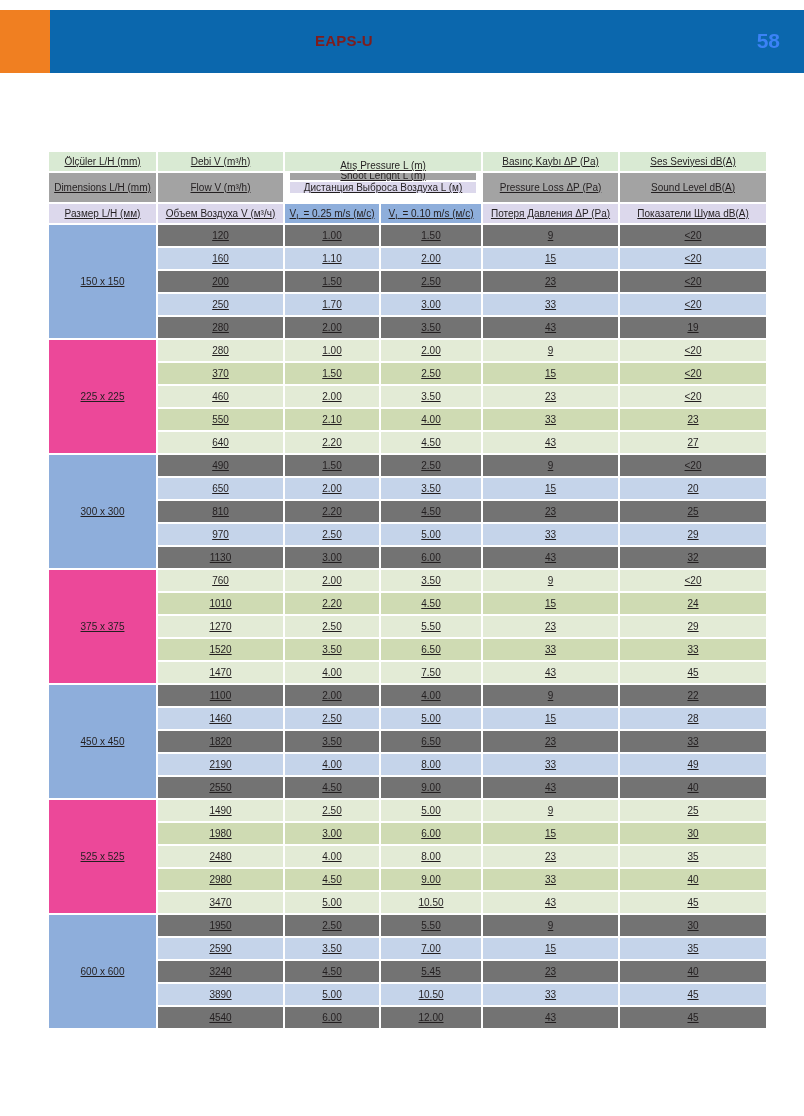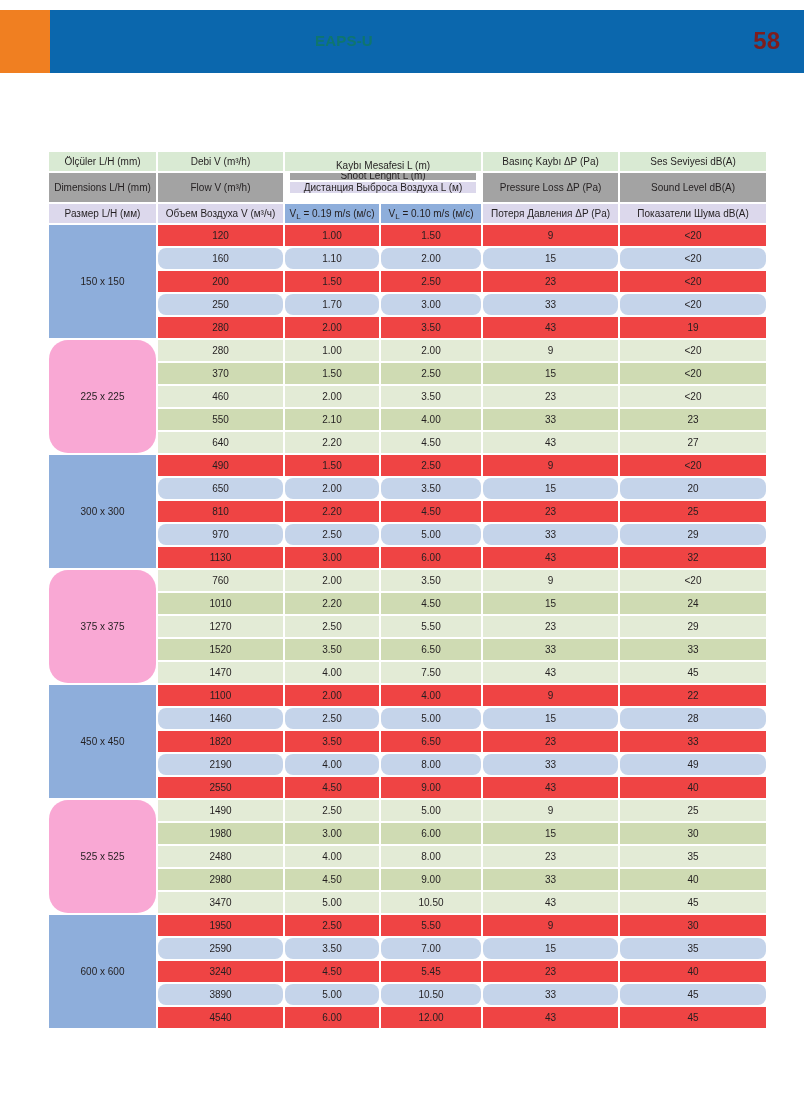--- a/index.html
+++ b/index.html
@@ -2,41 +2,41 @@
 <html><head>
 <meta charset="utf-8">
 <style>
   html, body { margin: 0; padding: 0; background: #ffffff; }
   body { width: 804px; height: 1116px; position: relative; overflow: hidden;
          font-family: "Liberation Sans", "DejaVu Sans", sans-serif; color: #231f20; }
 
   .top-bar { position: absolute; left: 0; top: 10px; width: 804px; height: 63px; background: #0b67ad; }
   .top-accent { position: absolute; left: 0; top: 10px; width: 50px; height: 63px; background: #f07f21; }
   .top-title { position: absolute; left: 315px; top: 10px; height: 63px; line-height: 62px;
-               color: #0f766e; font-weight: bold; font-size: 15px; letter-spacing: 0.2px; }
+               color: #7f1d1d; font-weight: bold; font-size: 15px; letter-spacing: 0.2px; }
   .page-num { position: absolute; right: 24px; top: 10px; height: 63px; line-height: 62px;
-              color: #7f1d1d; font-weight: bold; font-size: 24px; }
+              color: #3b82f6; font-weight: bold; font-size: 21px; }
 
   table.spec { position: absolute; left: 47px; top: 150px; width: 719px;
-               border-collapse: separate; border-spacing: 2px; table-layout: fixed; }
+               border-collapse: separate; border-spacing: 2px; table-layout: fixed; text-decoration: underline; }
   table.spec td { padding: 0; text-align: center; font-size: 10px; line-height: 12px;
                   white-space: nowrap; overflow: hidden; }
   .h-tr { background: #d9ead3; }
   .h-en { background: #a3a3a3; }
   .h-ru { background: #dcd8ec; }
   .h-sub { background: #8eaedb; }
   tr.hr1 td, tr.hr2 td, tr.hr3 td { height: 19px; }
 
   tr.drow td { height: 21px; }
-  .b-dark { background: #ef4444; margin-left: 21px; }
-  .b-light { background: #c5d4ea; border-radius: 8px; }
+  .b-dark { background: #737373; margin-left: 21px; }
+  .b-light { background: #c5d4ea; }
   .g-dark { background: #cfdbb3; }
   .g-light { background: #e3ebd6; }
   .grp-b { background: #8eaedb; }
-  .grp-g { background: #f9a8d4; border-radius: 19px; }
+  .grp-g { background: #ec4899; }
   sub { font-size: 8px; vertical-align: -2px; line-height: 0; }
 </style>
 </head>
 <body>
 
 <div class="top-bar"></div>
 <div class="top-accent"></div>
 <div class="top-title">EAPS-U</div>
 <div class="page-num">58</div>
 
@@ -46,38 +46,38 @@
       <col style="width:125px">
       <col style="width:94px">
     <col style="width:100px">
       <col style="width:135px">
       <col style="width:146px">
   </colgroup>
   <tbody id="spec-body">
     <tr class="hr1">
       <td class="h-tr" rowspan="1">Ölçüler L/H (mm)</td>
       <td class="h-tr">Debi V (m³/h)</td>
-      <td class="h-tr" colspan="2" style="height:10px;line-height:10px;vertical-align:bottom;">Kaybı Mesafesi L (m)</td>
+      <td class="h-tr" colspan="2" style="height:10px;line-height:10px;vertical-align:bottom;">Atış Pressure L (m)</td>
       <td class="h-tr">Basınç Kaybı ΔP (Pa)</td>
       <td class="h-tr">Ses Seviyesi dB(A)</td>
     </tr>
     <tr class="hr2">
       <td class="h-en">Dimensions L/H (mm)</td>
       <td class="h-en">Flow V (m³/h)</td>
       <td colspan="2" style="padding:5px;background:transparent;text-align:center;">
         <div class="h-en" style="height:9px;line-height:9px;margin-top:-11px;margin-bottom:2px;">Shoot Lenght L (m)</div>
         <div class="h-ru" style="height:11px;line-height:11px;">Дистанция Выброса Воздуха L (м)</div>
       </td>
       <td class="h-en">Pressure Loss ΔP (Pa)</td>
       <td class="h-en">Sound Level dB(A)</td>
     </tr>
     <tr class="hr3">
       <td class="h-ru">Размер L/H (мм)</td>
       <td class="h-ru">Объем Воздуха V (м³/ч)</td>
-      <td class="h-sub"><span>V</span><sub>L</sub><span> = 0.19 m/s (м/с)</span></td>
+      <td class="h-sub"><span>V</span><sub>L</sub><span> = 0.25 m/s (м/с)</span></td>
       <td class="h-sub"><span>V</span><sub>L</sub><span> = 0.10 m/s (м/с)</span></td>
       <td class="h-ru">Потеря Давления ΔP (Pa)</td>
       <td class="h-ru">Показатели Шума dB(A)</td>
     </tr>
   <tr class="drow">
         <td rowspan="5" class="grp-b">150 x 150</td>
         <td class="b-dark">120</td>
         <td class="b-dark">1.00</td>
         <td class="b-dark">1.50</td>
         <td class="b-dark">9</td>

